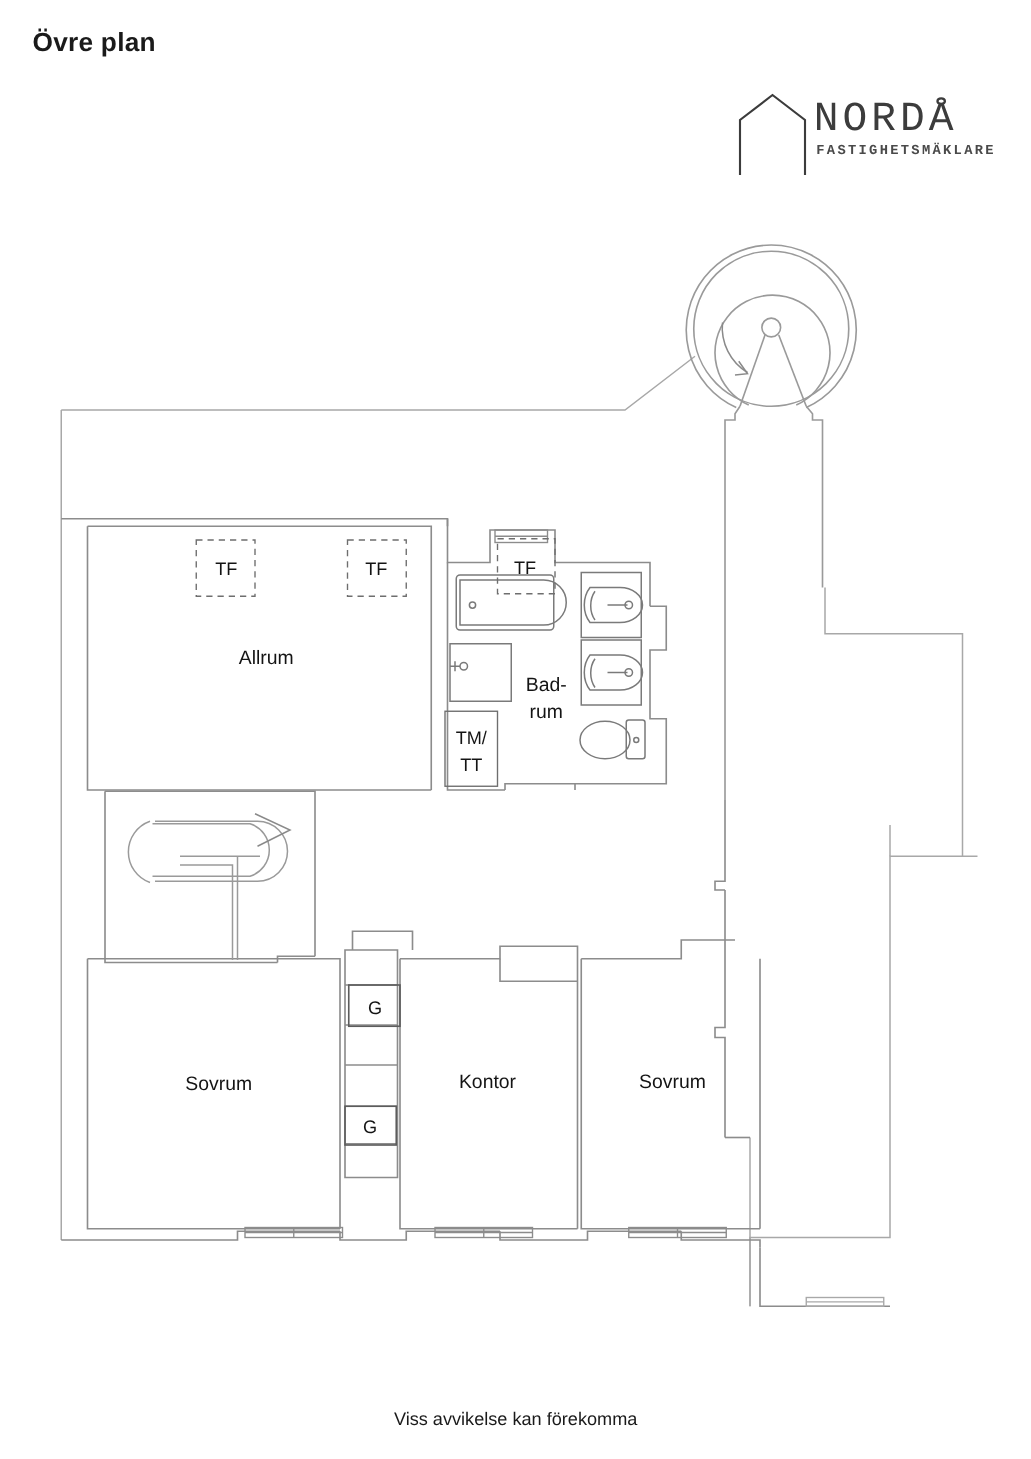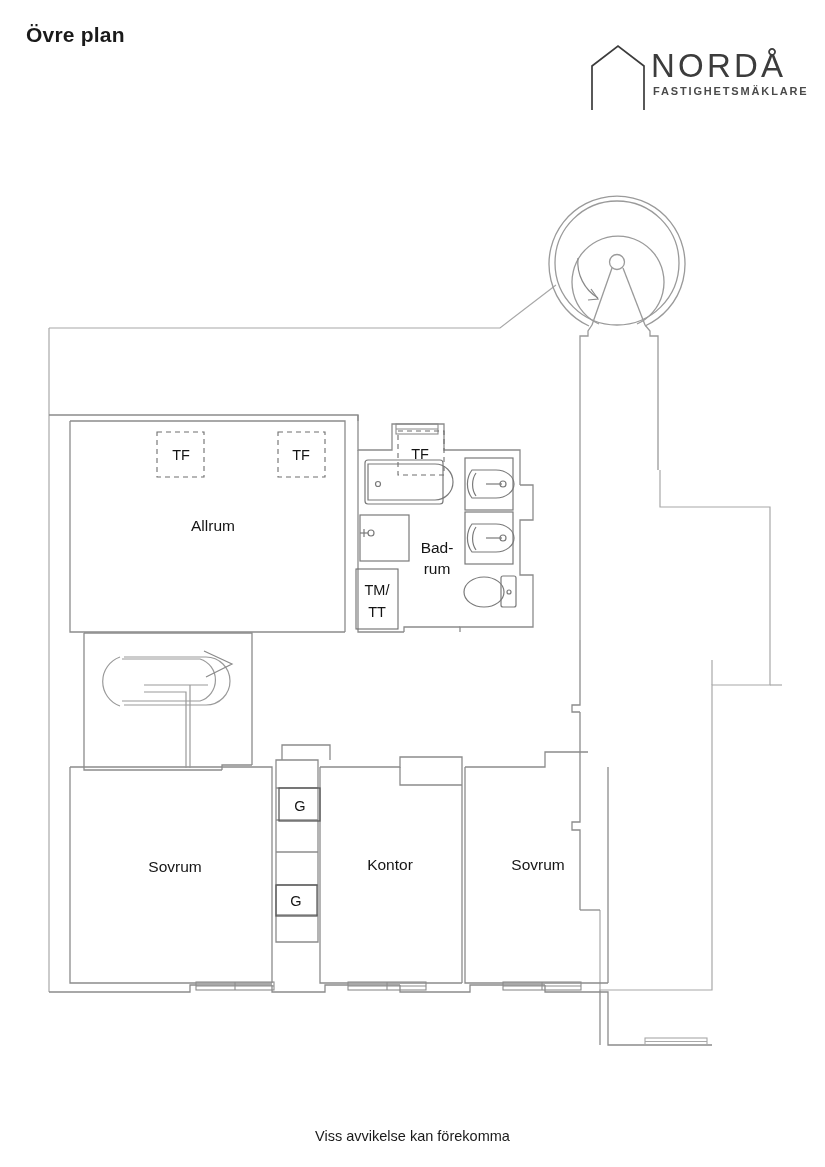--- a/index.html
+++ b/index.html
@@ -20,23 +20,24 @@
     top: 23px;
     font-size: 21px;
     color: #1a1a1a;
     letter-spacing: 0.2px;
     white-space: nowrap;
     font-weight: bold;
   }
   #logo {
     position: absolute;
     left: 588px;
-    top: 44px;
+    top: 74px;
     width: 196px;
     height: 70px;
+    font-family: Liberation Mono, monospace;
   }
   #logo .logo-text {
     position: absolute;
     left: 63px;
     top: 3px;
     font-size: 33px;
     letter-spacing: 3.2px;
     color: #3c3c3c;
     white-space: nowrap;
   }

